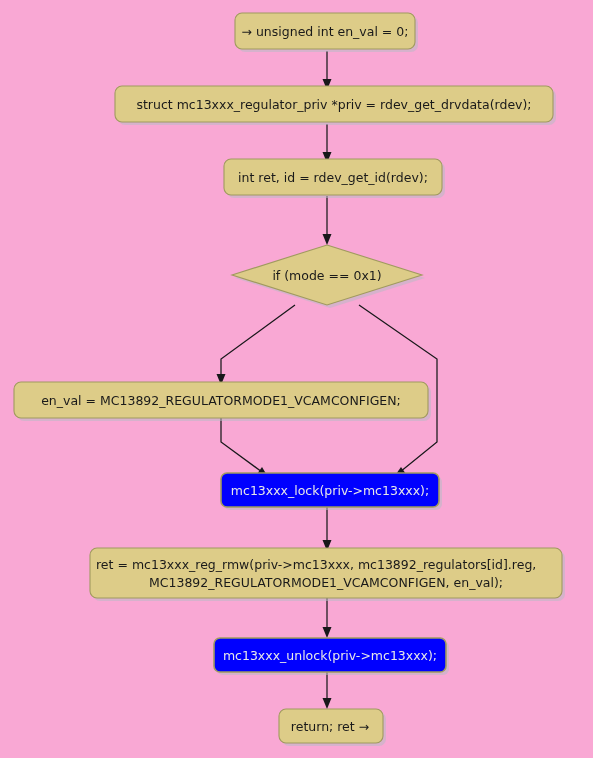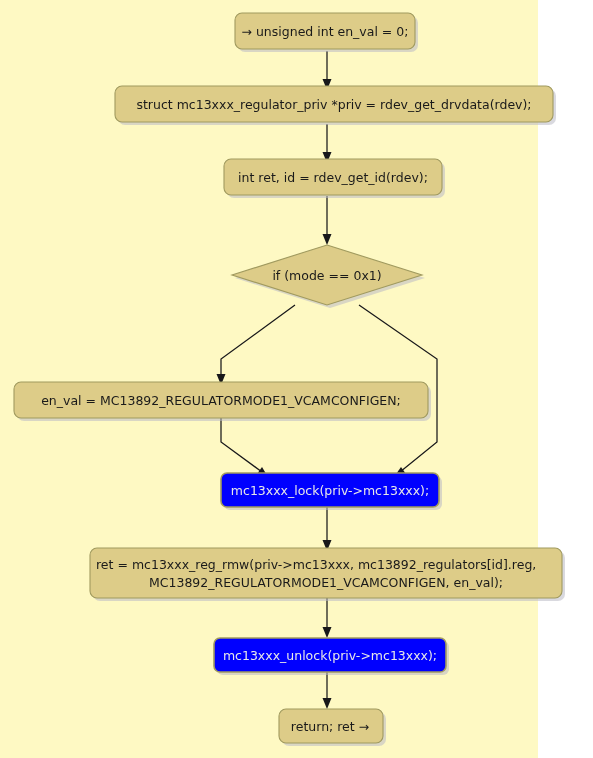--- a/index.html
+++ b/index.html
@@ -8,23 +8,23 @@
     background: #ffffff;
   }
   body {
     width: 593px;
     height: 758px;
     overflow: hidden;
     font-family: "DejaVu Sans", sans-serif;
   }
   #diagram-root {
     position: relative;
-    width: 538px;
+    width: 593px;
     height: 758px;
-    background: #fef9c3;
+    background: #f9a8d4;
   }
   svg#flowchart {
     display: block;
     width: 593px;
     height: 758px;
   }
   .node-text {
     font-family: "DejaVu Sans", sans-serif;
     font-size: 12.5px;
     fill: #1a1a1a;

